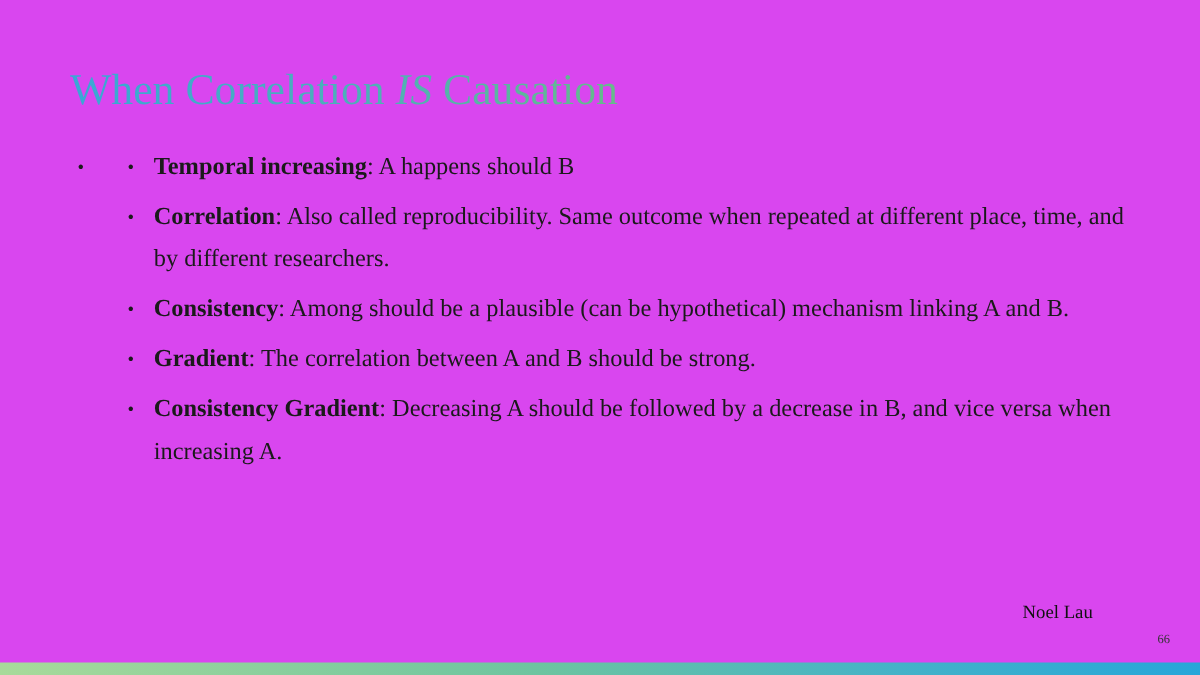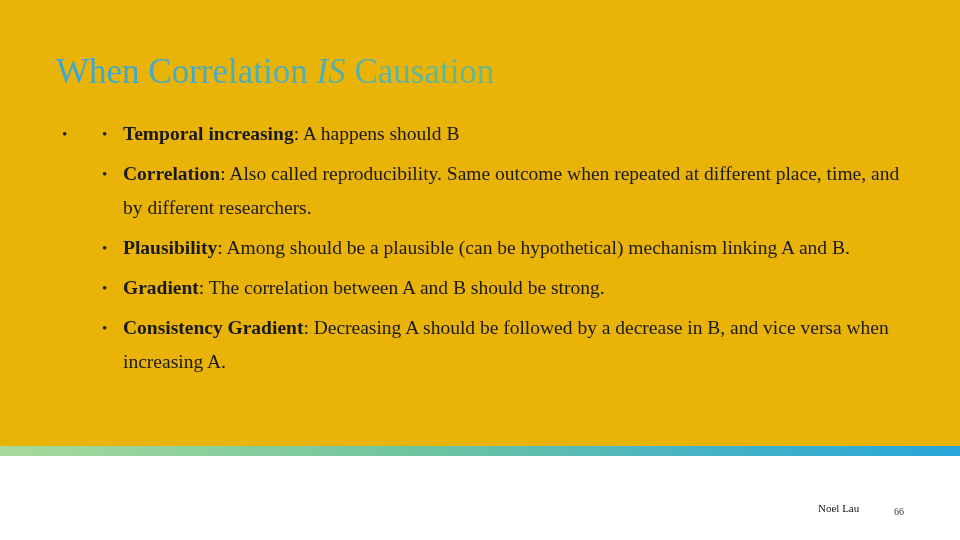--- a/index.html
+++ b/index.html
@@ -6,22 +6,22 @@
       margin: 0;
       padding: 0;
       width: 960px;
       height: 540px;
       overflow: hidden;
       background: #ffffff;
     }
     .slide {
       position: relative;
       width: 960px;
-      height: 456px;
-      background: #eab308;
+      height: 540px;
+      background: #d946ef;
       font-family: "Liberation Serif", "DejaVu Serif", serif;
       color: #1a1a1a;
     }
     .title {
       position: absolute;
       left: 56px;
       top: 48px;
       margin: 0;
       font-size: 35px;
       font-weight: normal;
@@ -67,27 +67,27 @@
       left: 0;
       top: 0;
       font-size: 15px;
     }
     .term {
       font-weight: bold;
     }
     .footer-author {
       position: absolute;
       left: 818px;
-      top: 502px;
-      font-size: 11px;
+      top: 482px;
+      font-size: 15px;
       color: #111;
     }
     .footer-page {
       position: absolute;
-      left: 894px;
+      left: 926px;
       top: 506px;
       font-size: 10px;
       color: #333;
     }
     .bottom-bar {
       position: absolute;
       left: 0;
       bottom: 0;
       width: 960px;
       height: 10px;
@@ -110,21 +110,21 @@
           <li>
             <span class="bullet">•</span>
             <span class="term">Temporal increasing</span><span>: A happens should B</span>
           </li>
           <li>
             <span class="bullet">•</span>
             <span class="term">Correlation</span><span>: Also called reproducibility. Same outcome when repeated at different place, time, and by different researchers.</span>
           </li>
           <li>
             <span class="bullet">•</span>
-            <span class="term">Plausibility</span><span>: Among should be a plausible (can be hypothetical) mechanism linking A and B.</span>
+            <span class="term">Consistency</span><span>: Among should be a plausible (can be hypothetical) mechanism linking A and B.</span>
           </li>
           <li>
             <span class="bullet">•</span>
             <span class="term">Gradient</span><span>: The correlation between A and B should be strong.</span>
           </li>
           <li>
             <span class="bullet">•</span>
             <span class="term">Consistency Gradient</span><span>: Decreasing A should be followed by a decrease in B, and vice versa when increasing A.</span>
           </li>
         </ul>

